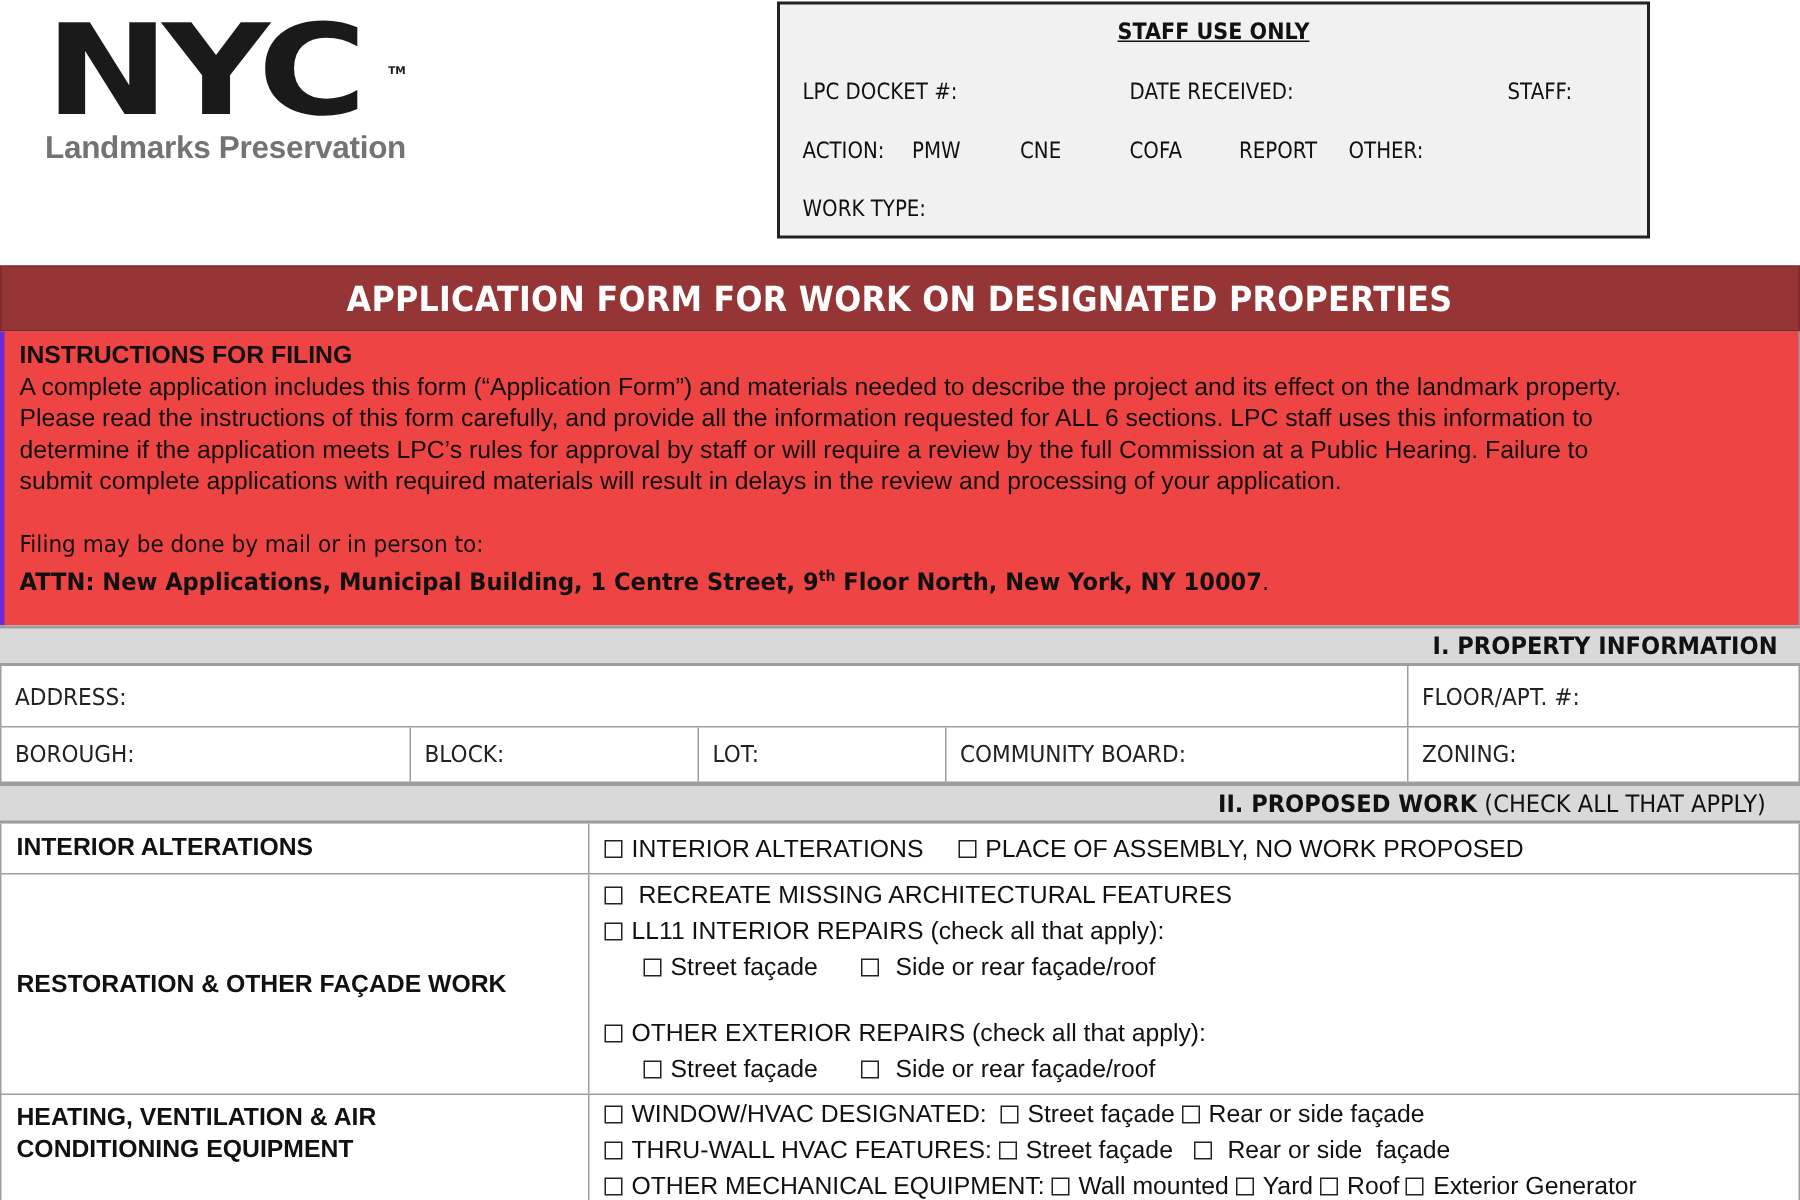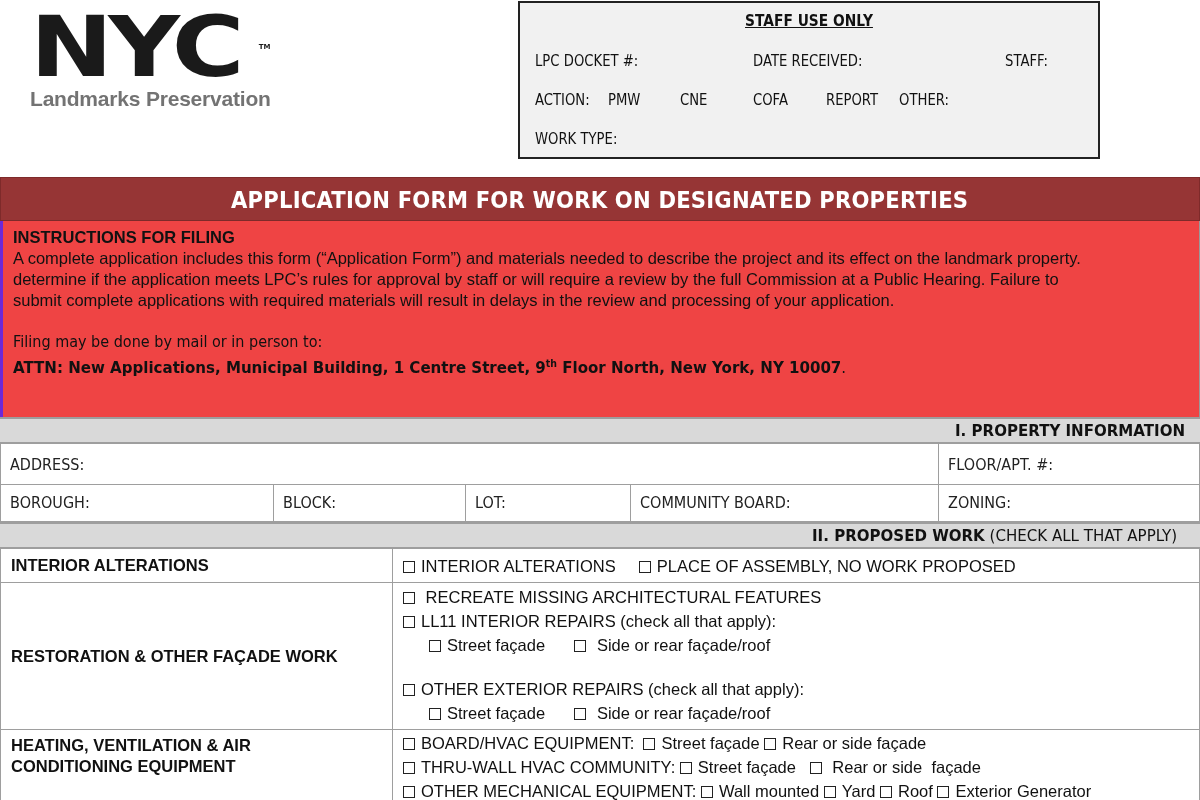--- a/index.html
+++ b/index.html
@@ -75,20 +75,21 @@
 
 <div class="form">
   <div class="title-bar">
     <span>APPLICATION FORM FOR WORK ON DESIGNATED PROPERTIES</span>
   </div>
 
   <div class="instructions">
     <div class="instr-head">INSTRUCTIONS FOR FILING</div>
     <div class="instr-body">
       <div>A complete application includes this form (“Application Form”) and materials needed to describe the project and its effect on the landmark property.</div>
+      <div>Please read the instructions of this form carefully, and provide all the information requested for ALL 6 sections. LPC staff uses this information to</div>
       <div>determine if the application meets LPC’s rules for approval by staff or will require a review by the full Commission at a Public Hearing. Failure to</div>
       <div>submit complete applications with required materials will result in delays in the review and processing of your application.</div>
     </div>
     <div class="filing">
       <div class="filing-line">Filing may be done by mail or in person to:</div>
       <div><span class="attn" style="display:inline-block;"><span>ATTN: New Applications, Municipal Building, 1 Centre Street, 9</span><sup>th</sup><span> Floor North, New York, NY 10007</span><span style="font-weight:400">.</span></span></div>
     </div>
   </div>
 
   <div class="section-head">
@@ -143,26 +144,26 @@
 
   <div class="work-row" style="height:80px; border-bottom:none;">
     <div class="work-cat" style="align-items:flex-start; padding-top:5px;">
       <div>
         <div>HEATING, VENTILATION &amp; AIR</div>
         <div>CONDITIONING EQUIPMENT</div>
       </div>
     </div>
     <div class="work-opts" style="padding-top:1px;">
       <div class="opt-line">
-        <span><span class="cb"></span><span>BOARD/HVAC EQUIPMENT:</span></span>
+        <span><span class="cb"></span><span>WINDOW/HVAC DESIGNATED:</span></span>
         &nbsp;<span><span class="cb thin"></span><span>Street façade</span></span>
         <span><span class="cb thin"></span><span>Rear or side façade</span></span>
       </div>
       <div class="opt-line">
-        <span><span class="cb"></span><span>THRU-WALL HVAC COMMUNITY:</span></span>
+        <span><span class="cb"></span><span>THRU-WALL HVAC FEATURES:</span></span>
         <span><span class="cb thin"></span><span>Street façade</span></span>
         &nbsp;&nbsp;<span><span class="cb thin"></span>&nbsp;<span style="white-space:pre;">Rear or side  façade</span></span>
       </div>
       <div class="opt-line">
         <span><span class="cb"></span><span>OTHER MECHANICAL EQUIPMENT:</span></span>
         <span><span class="cb thin"></span><span>Wall mounted</span></span>
         <span><span class="cb thin"></span><span>Yard</span></span>
         <span><span class="cb thin"></span><span>Roof</span></span>
         <span><span class="cb thin"></span><span>Exterior Generator</span></span>
       </div>

